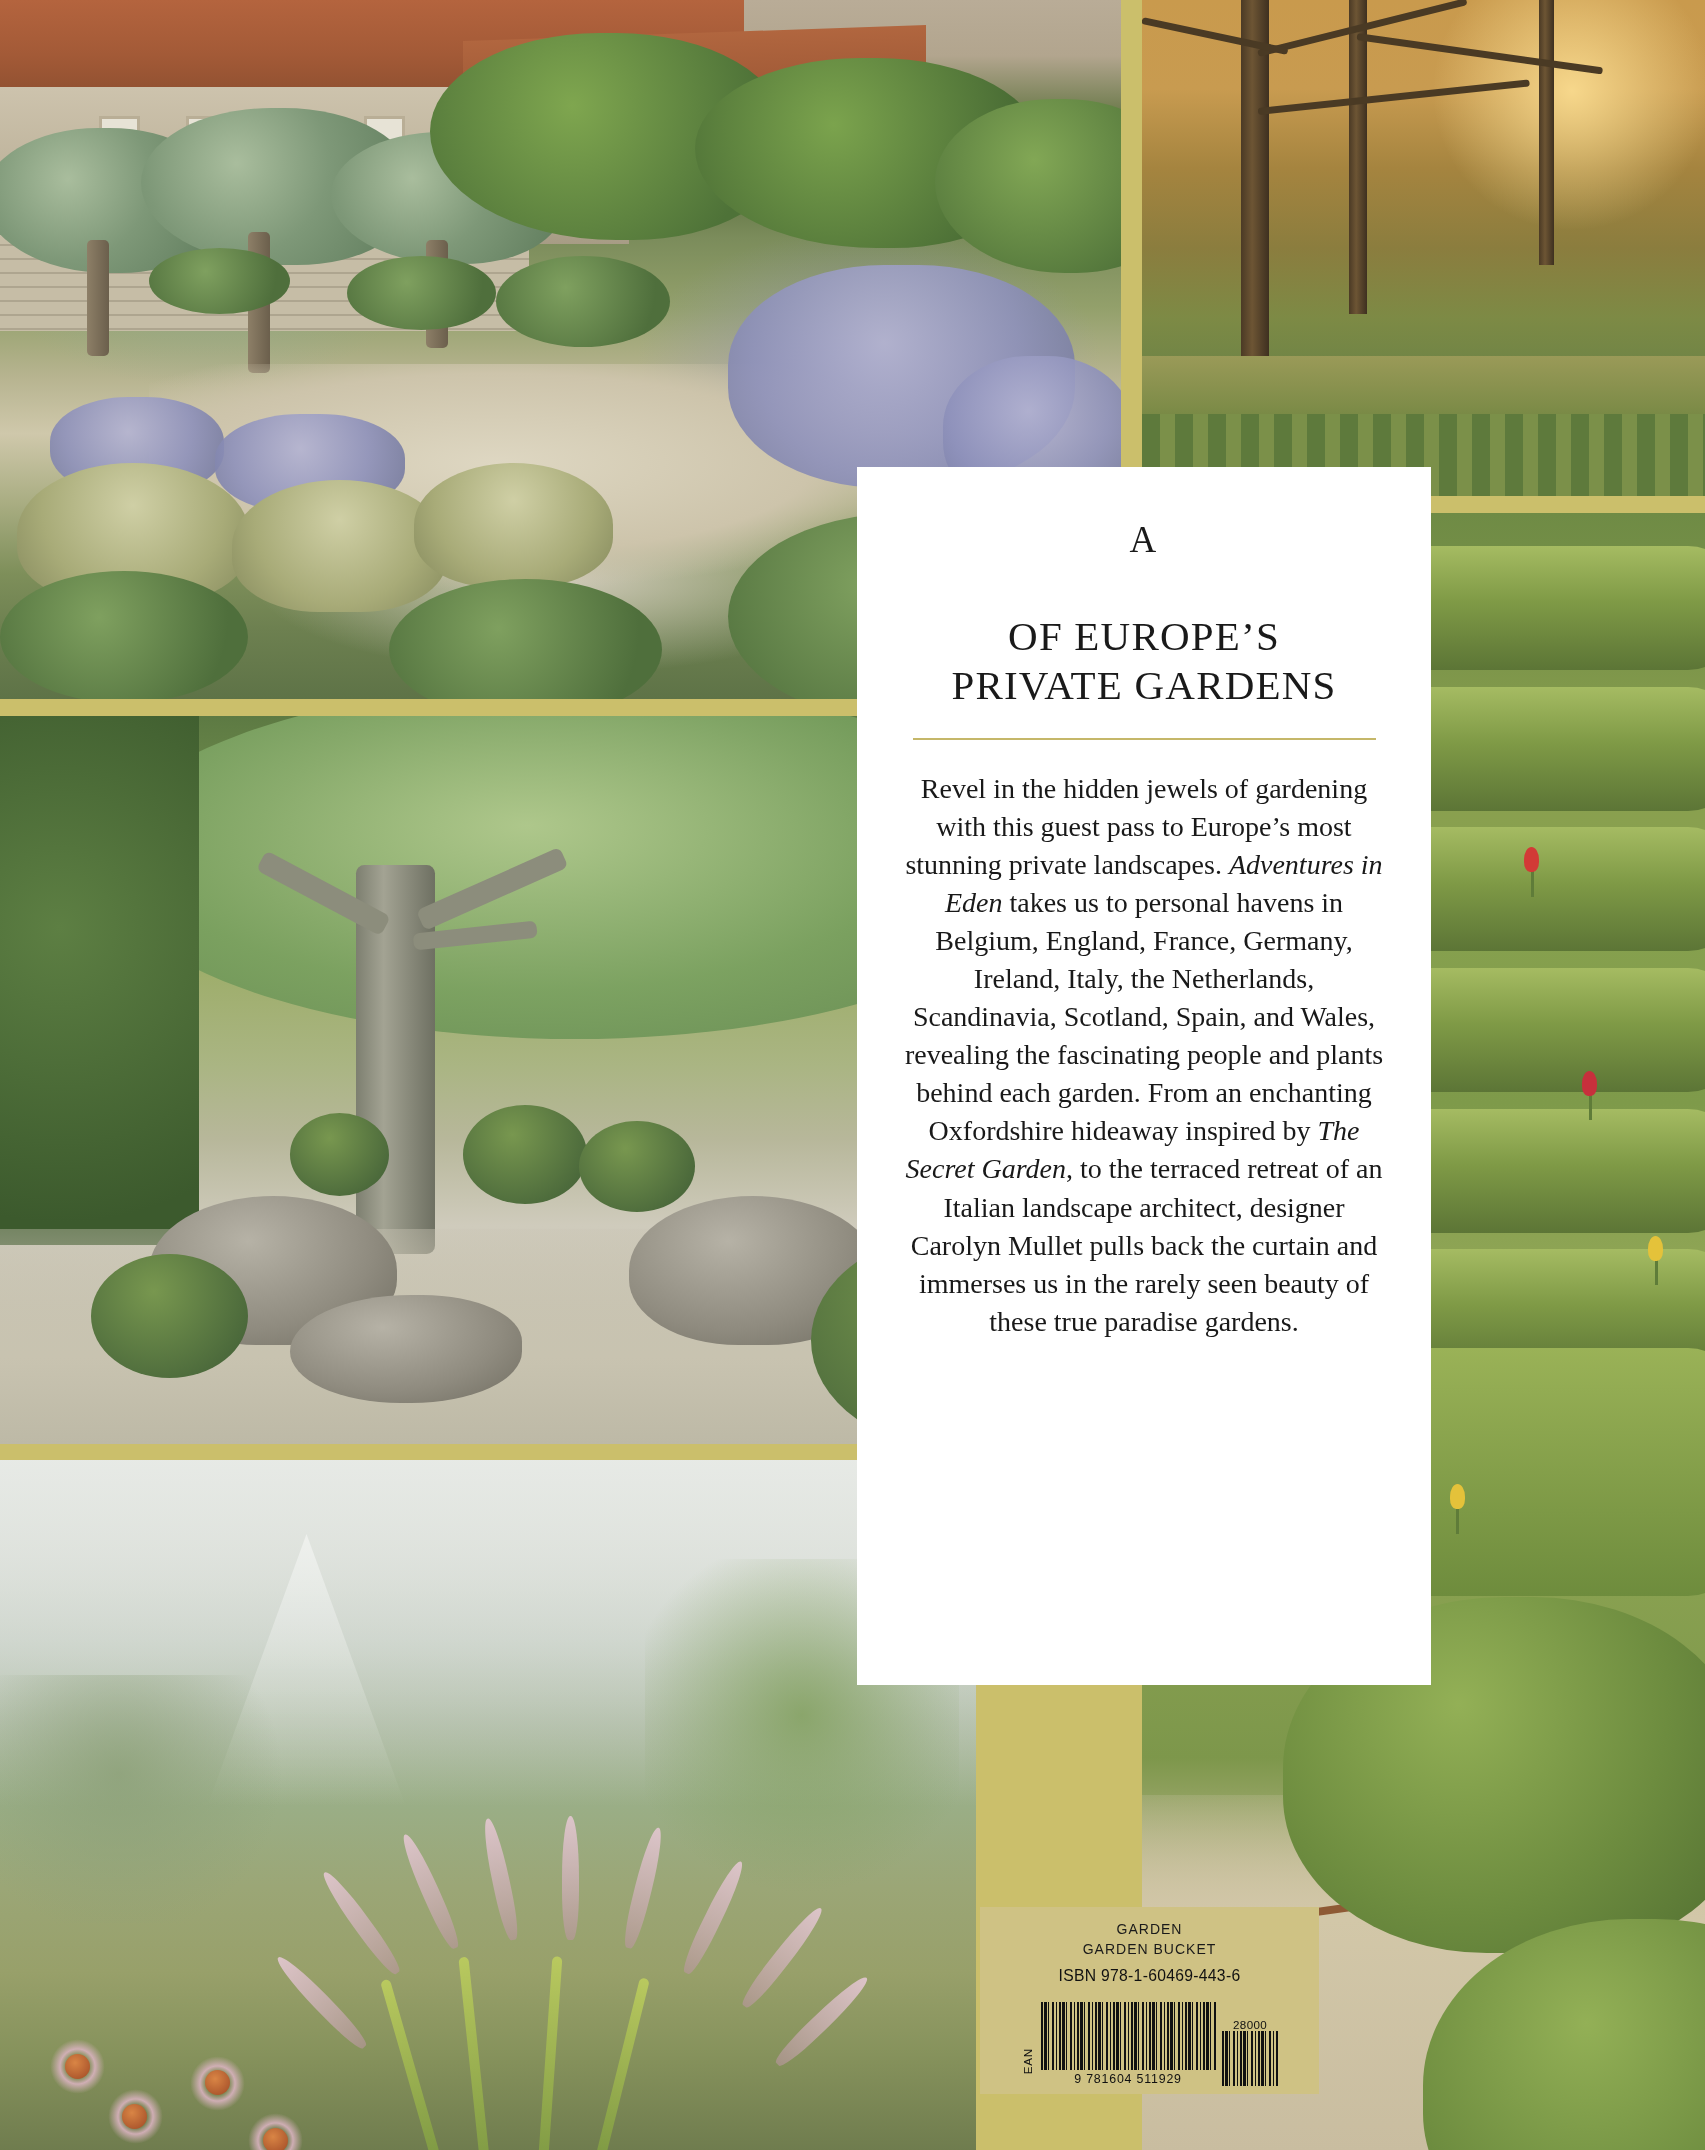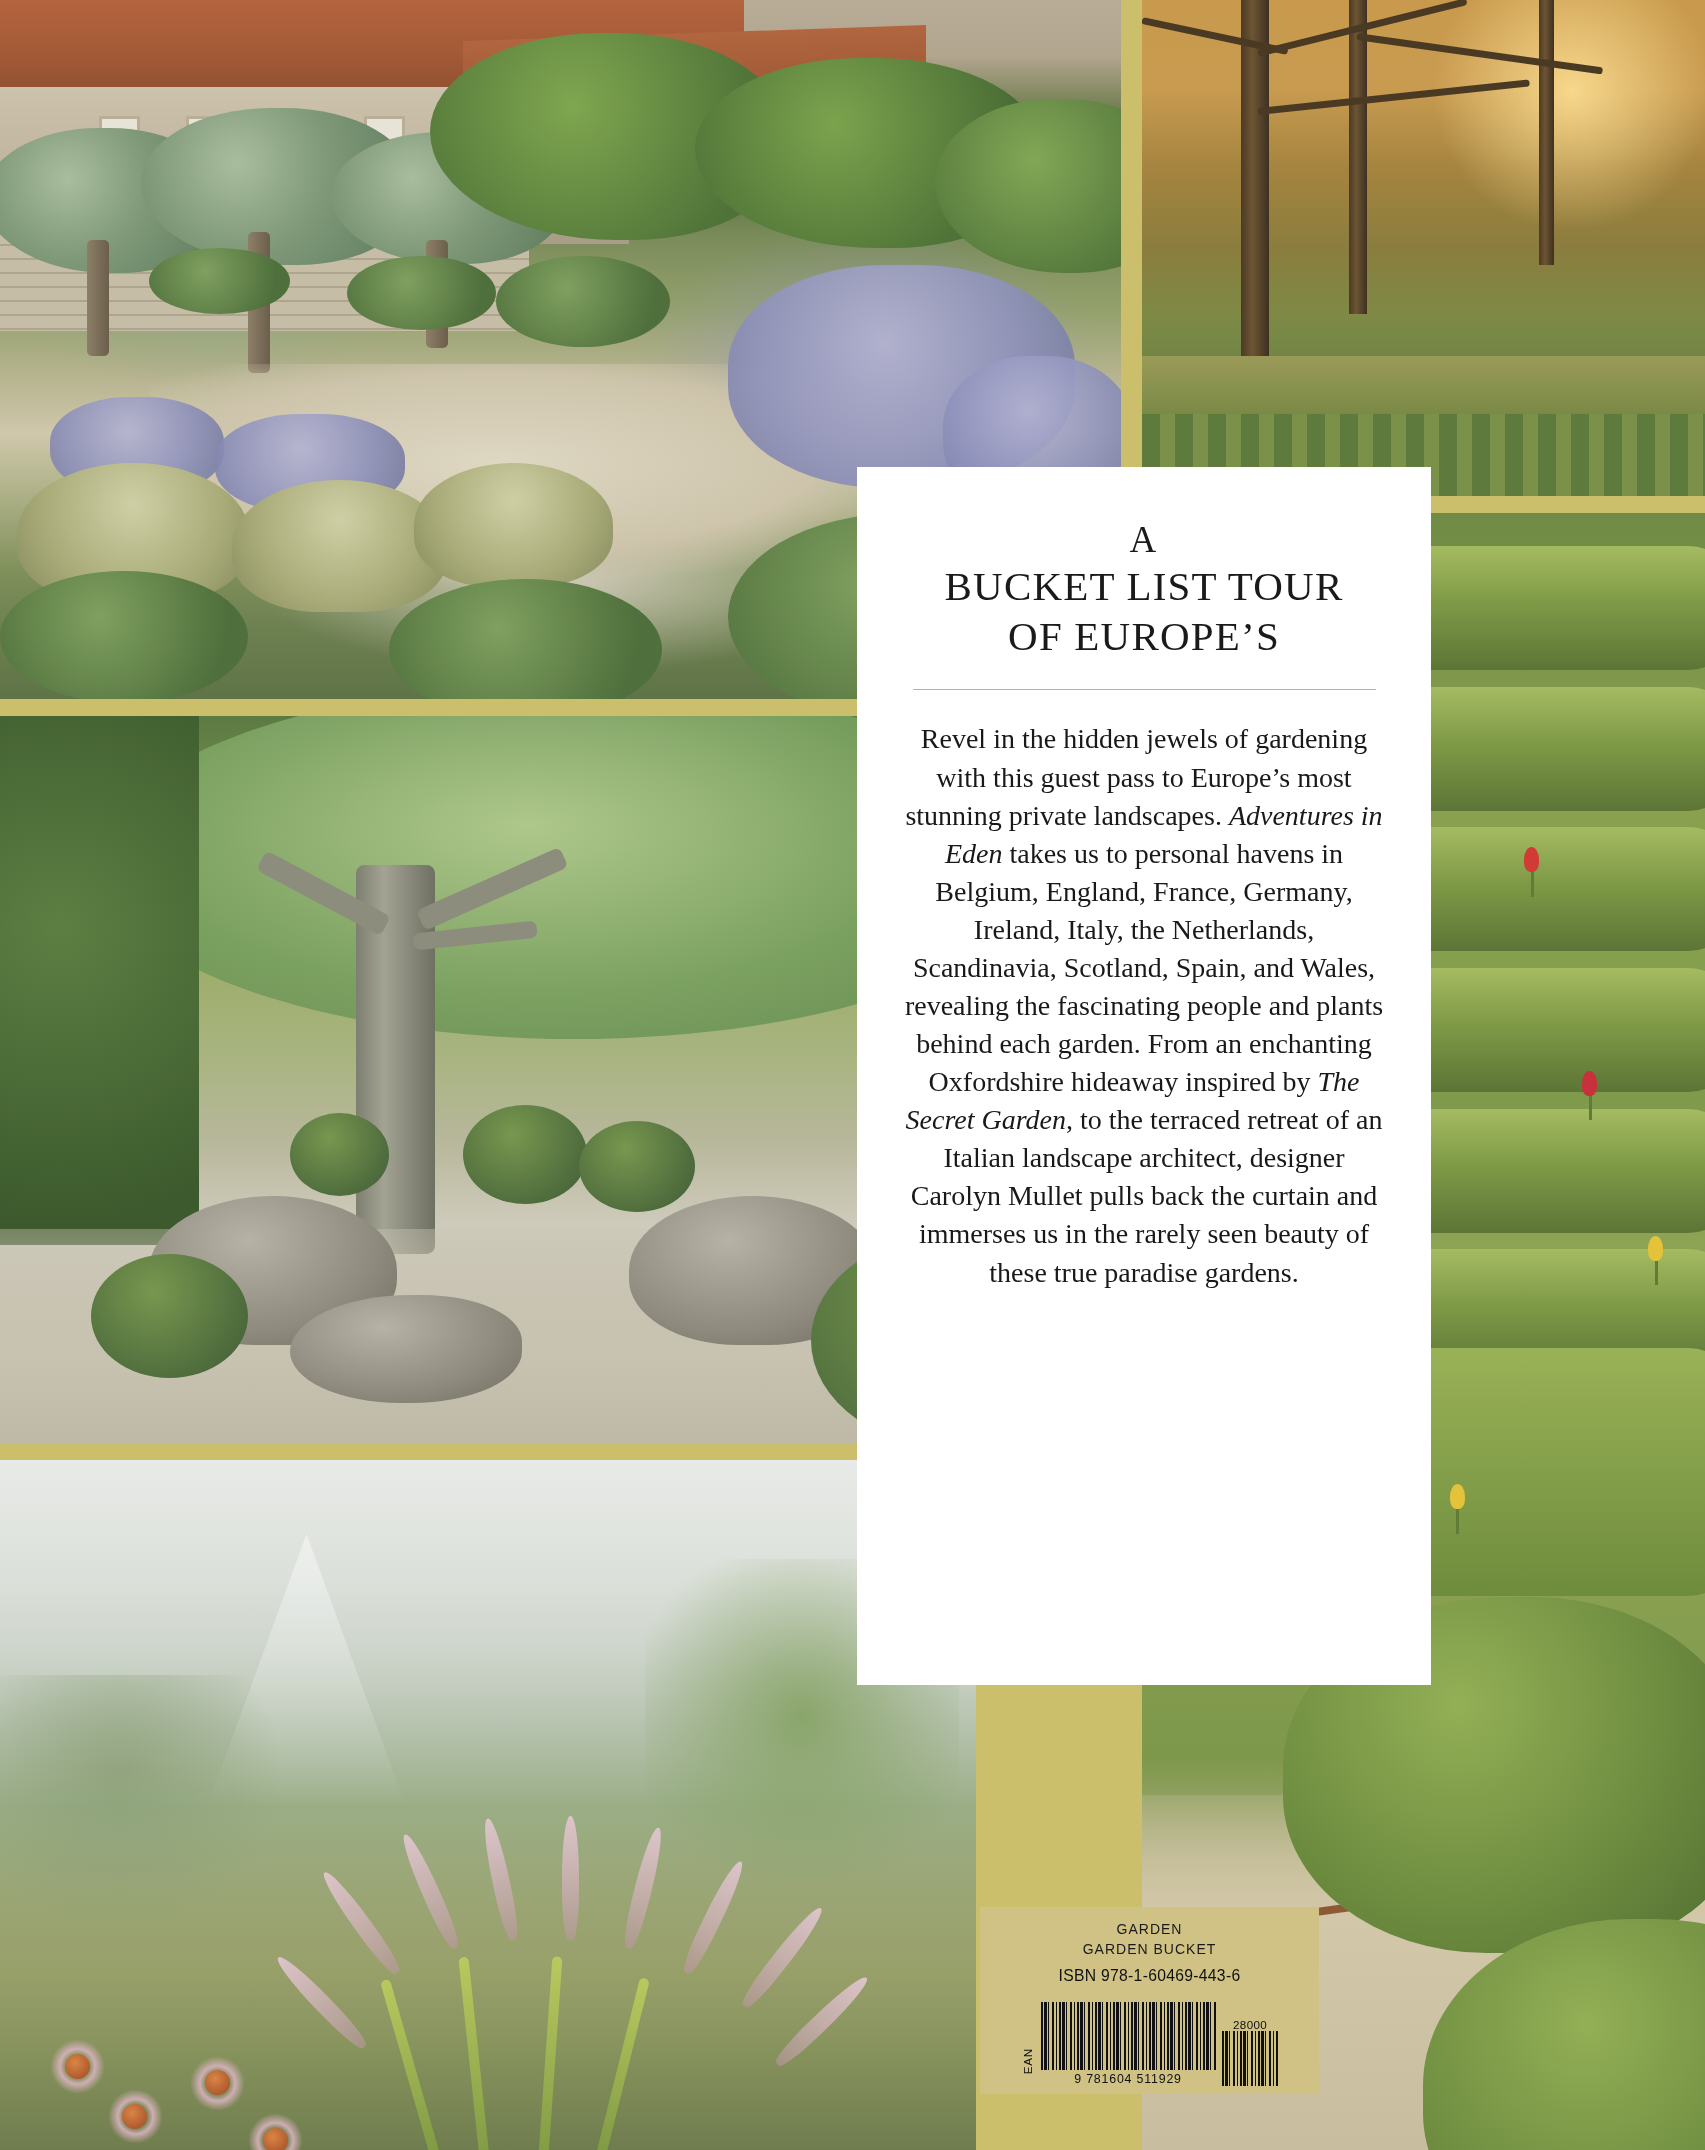--- a/index.html
+++ b/index.html
@@ -460,22 +460,23 @@
     <div class="gravelpath"></div>
     <div class="edging" style="left:99px; top:1373px; width:463px; transform:rotate(-8deg);"></div>
     <div class="bigbox" style="left:141px; top:1084px; width:463px; height:356px;"></div>
     <div class="bigbox" style="left:281px; top:1406px; width:430px; height:347px;"></div>
     <div style="position:absolute;left:0;top:960px;width:199px;height:182px;background:radial-gradient(circle at 40% 40%,#7d9a4a,#4f6c30 80%);border-radius:50%;"></div>
   </div>
 
   <div id="blurb-card">
     <h1 id="blurb-title">
       <span class="line1">A</span>
-      <span>BUCKET LIST TOUR</span><br>
+      <br>
       <span>OF EUROPE’S</span><br>
+      <span>PRIVATE GARDENS</span>
     </h1>
     <div id="blurb-rule"></div>
     <p id="blurb-body">
       <span>Revel in the hidden jewels of gardening with this guest pass to Europe’s most stunning private landscapes. </span><em>Adventures in Eden</em><span> takes us to personal havens in Belgium, England, France, Germany, Ireland, Italy, the Netherlands, Scandinavia, Scotland, Spain, and Wales, revealing the fascinating people and plants behind each garden. From an enchanting Oxfordshire hideaway inspired by </span><em>The Secret Garden</em><span>, to the terraced retreat of an Italian landscape architect, designer Carolyn Mullet pulls back the curtain and immerses us in the rarely seen beauty of these true paradise gardens.</span>
     </p>
   </div>
 
   <div id="isbn-block">
     <div class="bisac">GARDEN</div>
     <div class="bisac">GARDEN BUCKET</div>

